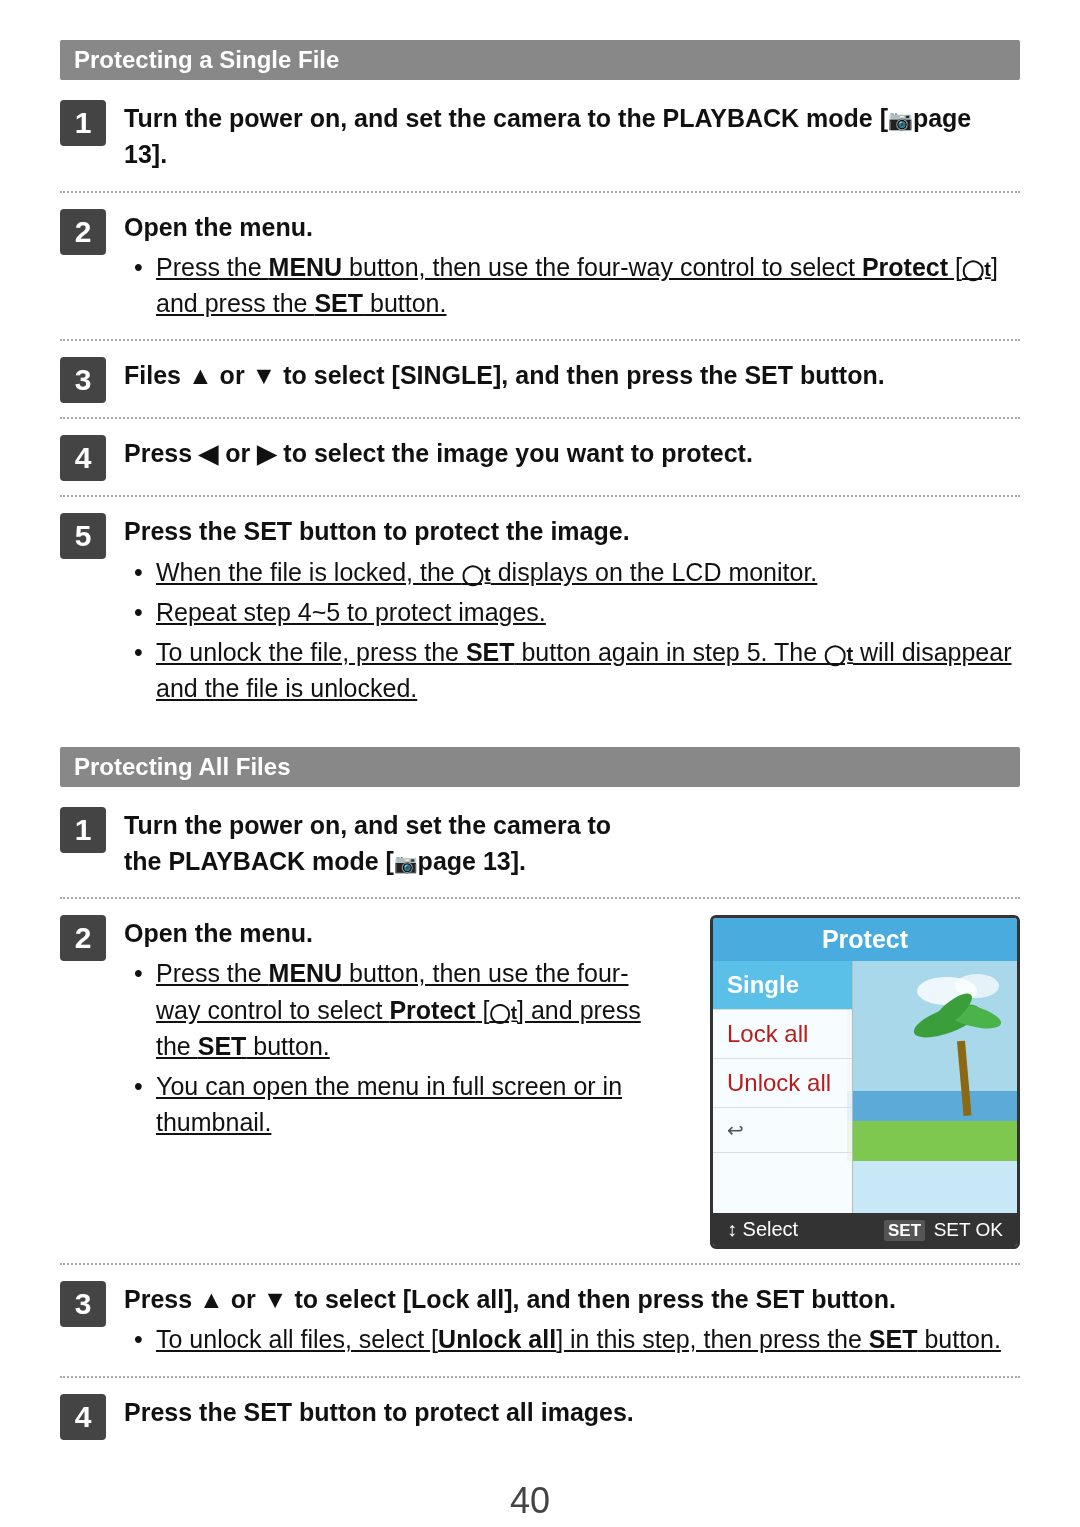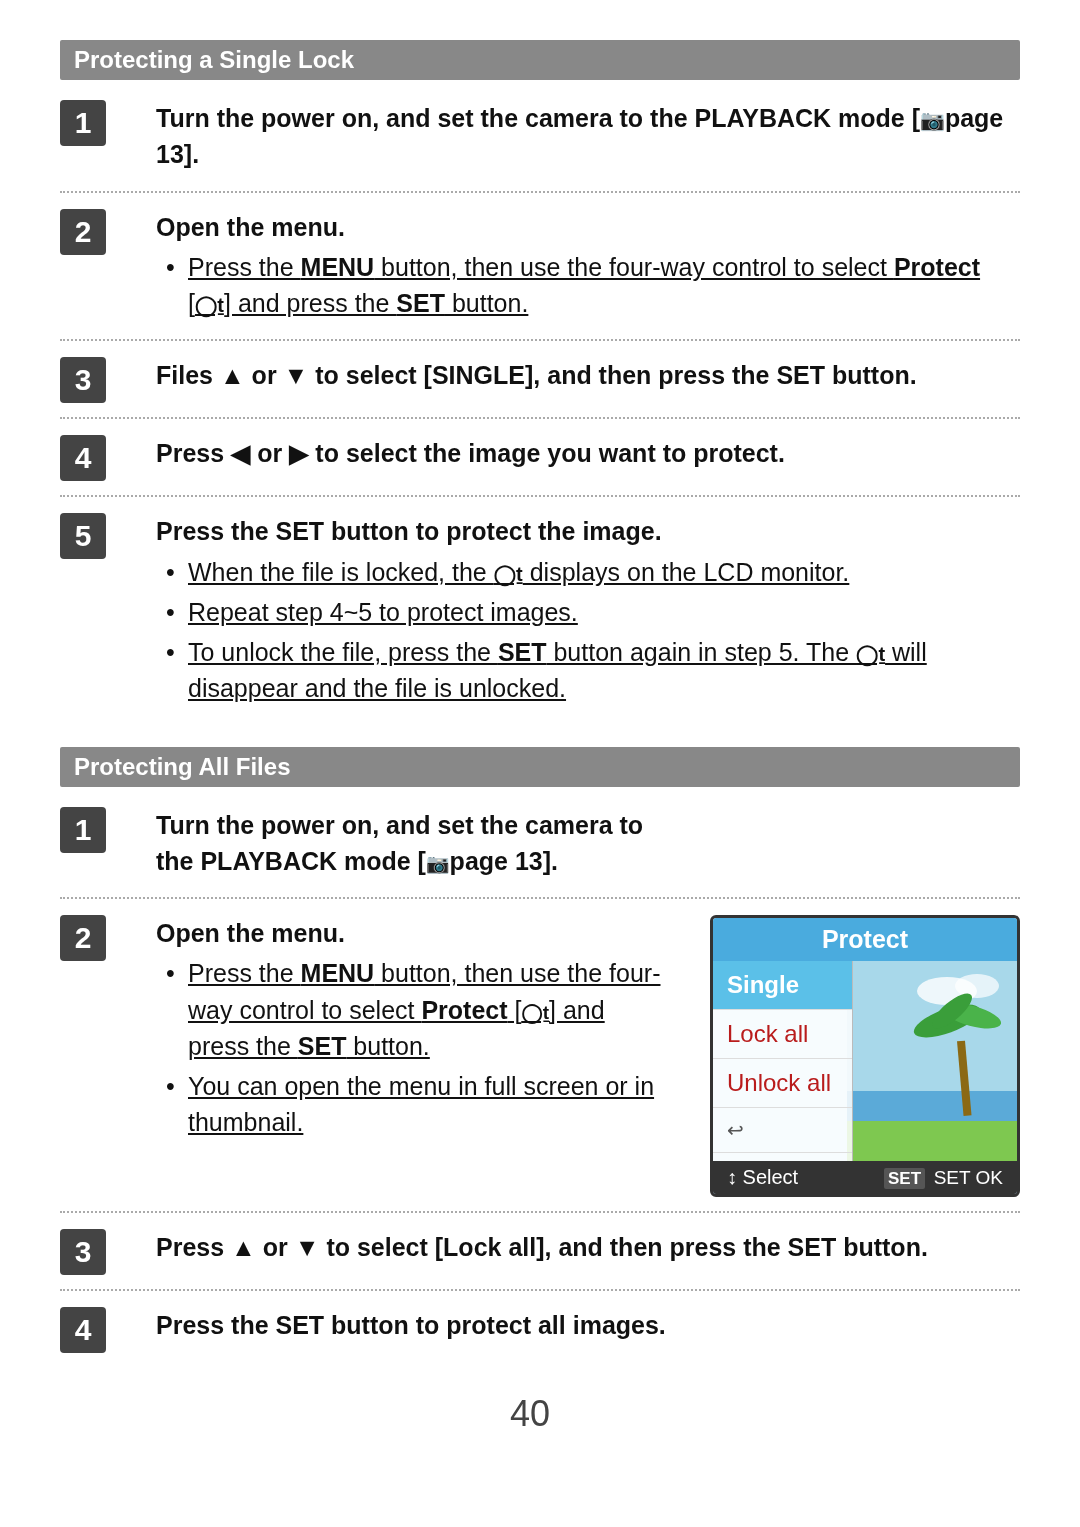--- a/index.html
+++ b/index.html
@@ -38,21 +38,20 @@
       display: flex;
       align-items: center;
       justify-content: center;
       border-radius: 4px;
       margin-right: 18px;
       margin-top: 2px;
     }
     .step-content {
       flex: 1;
       padding-top: 2px;
-      margin-left: 32px;
     }
     .step-text {
       font-size: 25px;
       margin-bottom: 4px;
       line-height: 1.45;
     }
     .bullet-list {
       list-style: none;
       padding-left: 10px;
     }
@@ -94,21 +93,21 @@
       text-align: center;
       font-weight: bold;
       padding: 7px 10px;
       font-size: 25px;
       border-radius: 3px 3px 0 0;
     }
     .camera-ui-body {
       background: #c8e8f8;
       padding: 0;
       position: relative;
-      height: 200px;
+      height: 252px;
     }
     .camera-ui-menu {
       position: absolute;
       left: 0;
       top: 0;
       bottom: 0;
       width: 140px;
       background: rgba(255,255,255,0.85);
       border-right: 1px solid #bbb;
       display: flex;
@@ -162,21 +161,21 @@
       color: #444;
       margin-top: 40px;
       padding-right: 20px;
     }
   </style>
 </head>
 <body>
 
 <div>
   <div class="section-header">
-    <span>Protecting a Single Lock</span>
+    <span>Protecting a Single File</span>
   </div>
 
   <div class="step-block">
     <div class="step-number">1</div>
     <div class="step-content">
       <div class="step-text">
         <b>Turn the power on, and set the camera to the PLAYBACK mode [<span style="font-size:20px">📷</span>page 13].</b>
       </div>
     </div>
   </div>
@@ -323,20 +322,25 @@
     </div>
   </div>
   <hr class="dotted-divider">
 
   <div class="step-block">
     <div class="step-number">3</div>
     <div class="step-content">
       <div class="step-text">
         <b>Press ▲ or ▼ to select [Lock all], and then press the SET button.</b>
       </div>
+      <ul class="bullet-list">
+        <li>
+          To unlock all files, select [<b>Unlock all</b>] in this step, then press the <b>SET</b> button.
+        </li>
+      </ul>
     </div>
   </div>
   <hr class="dotted-divider">
 
   <div class="step-block">
     <div class="step-number">4</div>
     <div class="step-content">
       <div class="step-text">
         <b>Press the SET button to protect all images.</b>
       </div>

